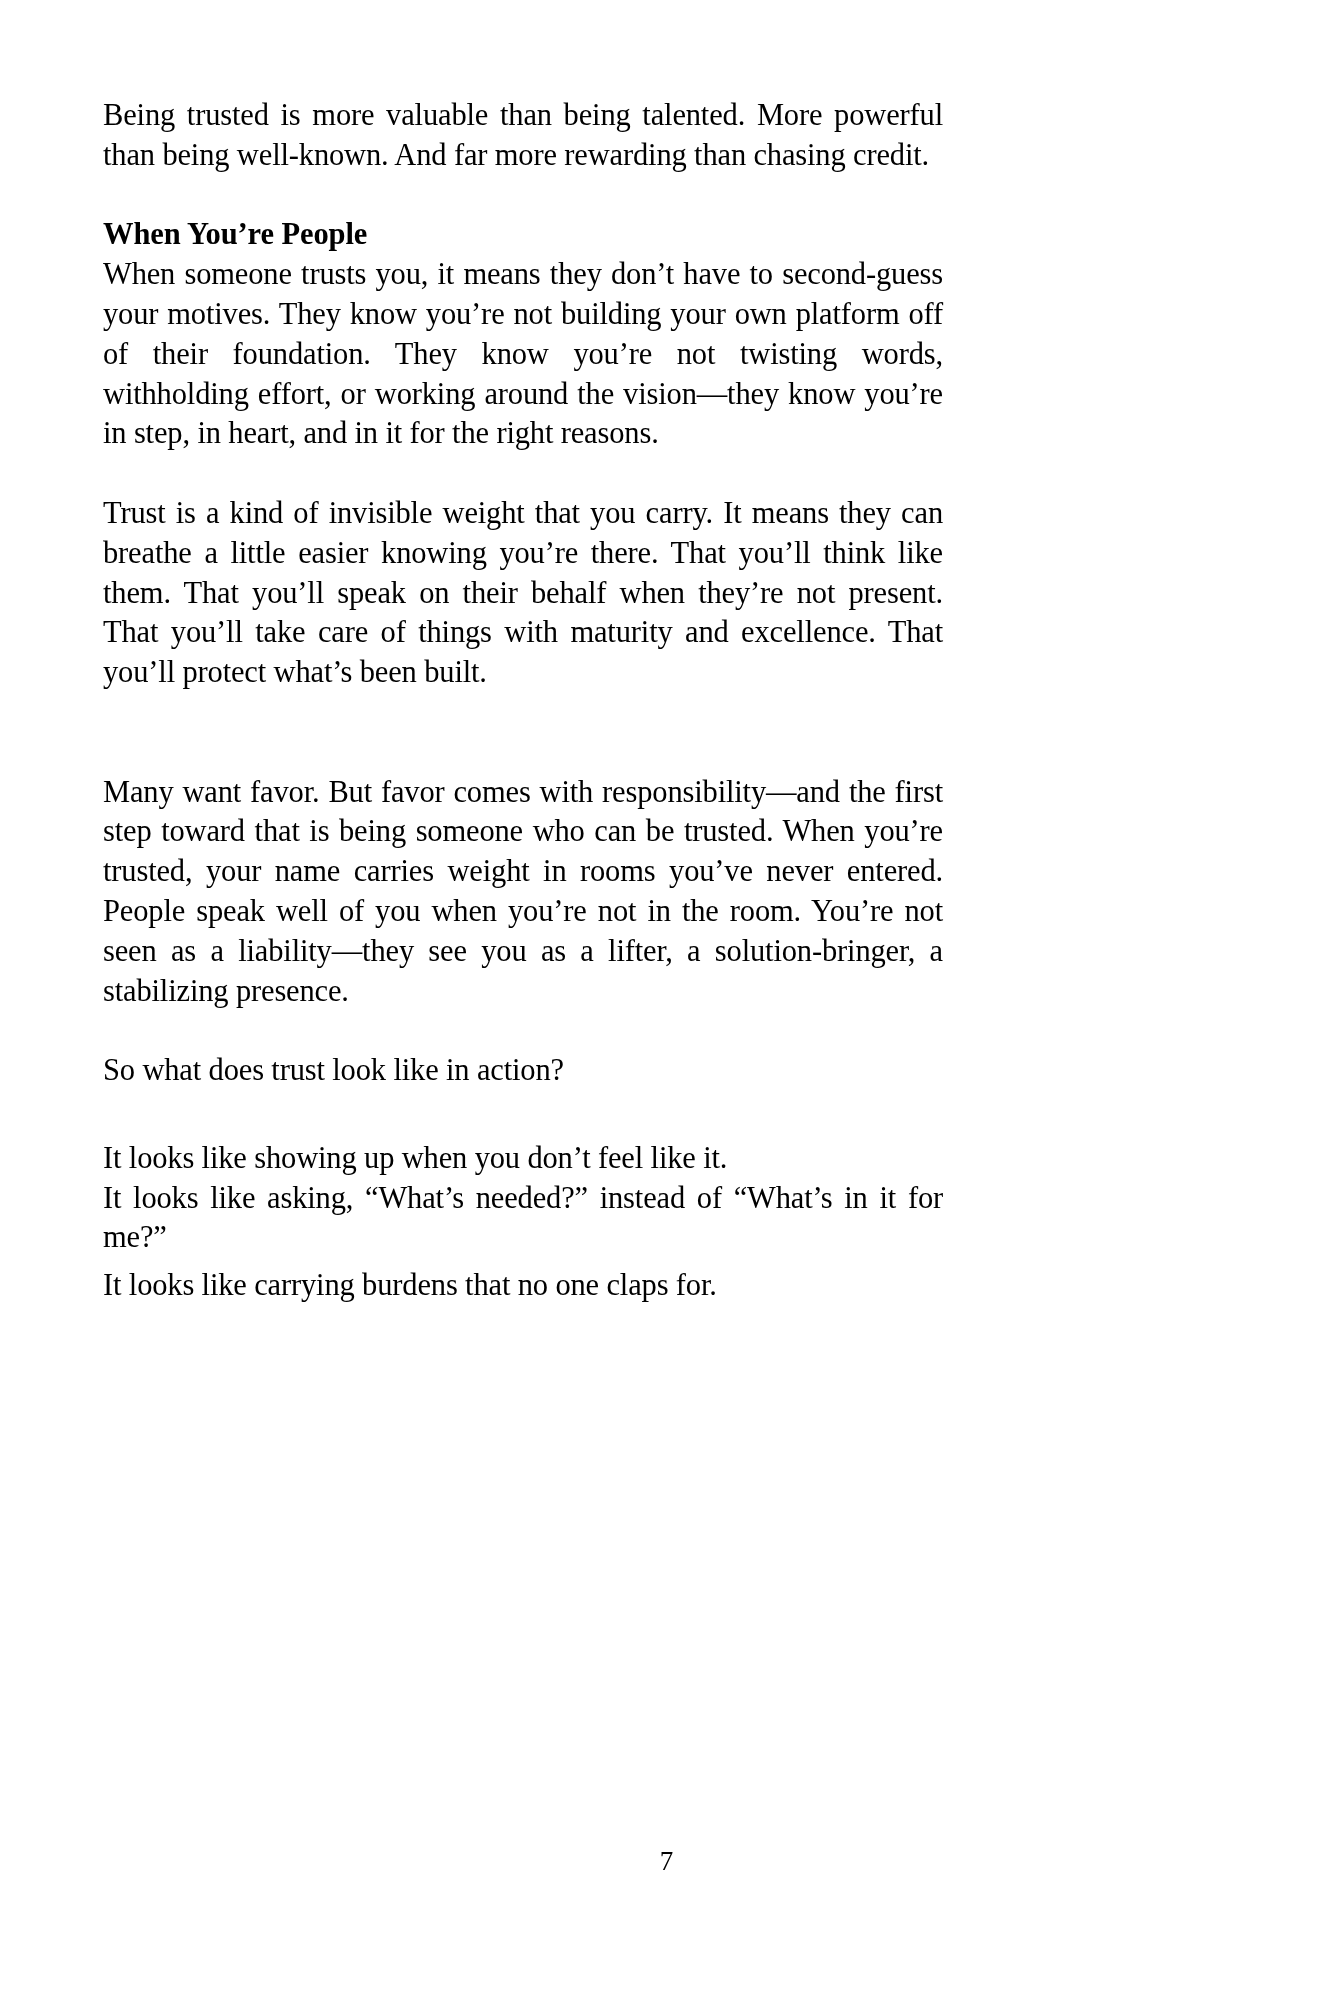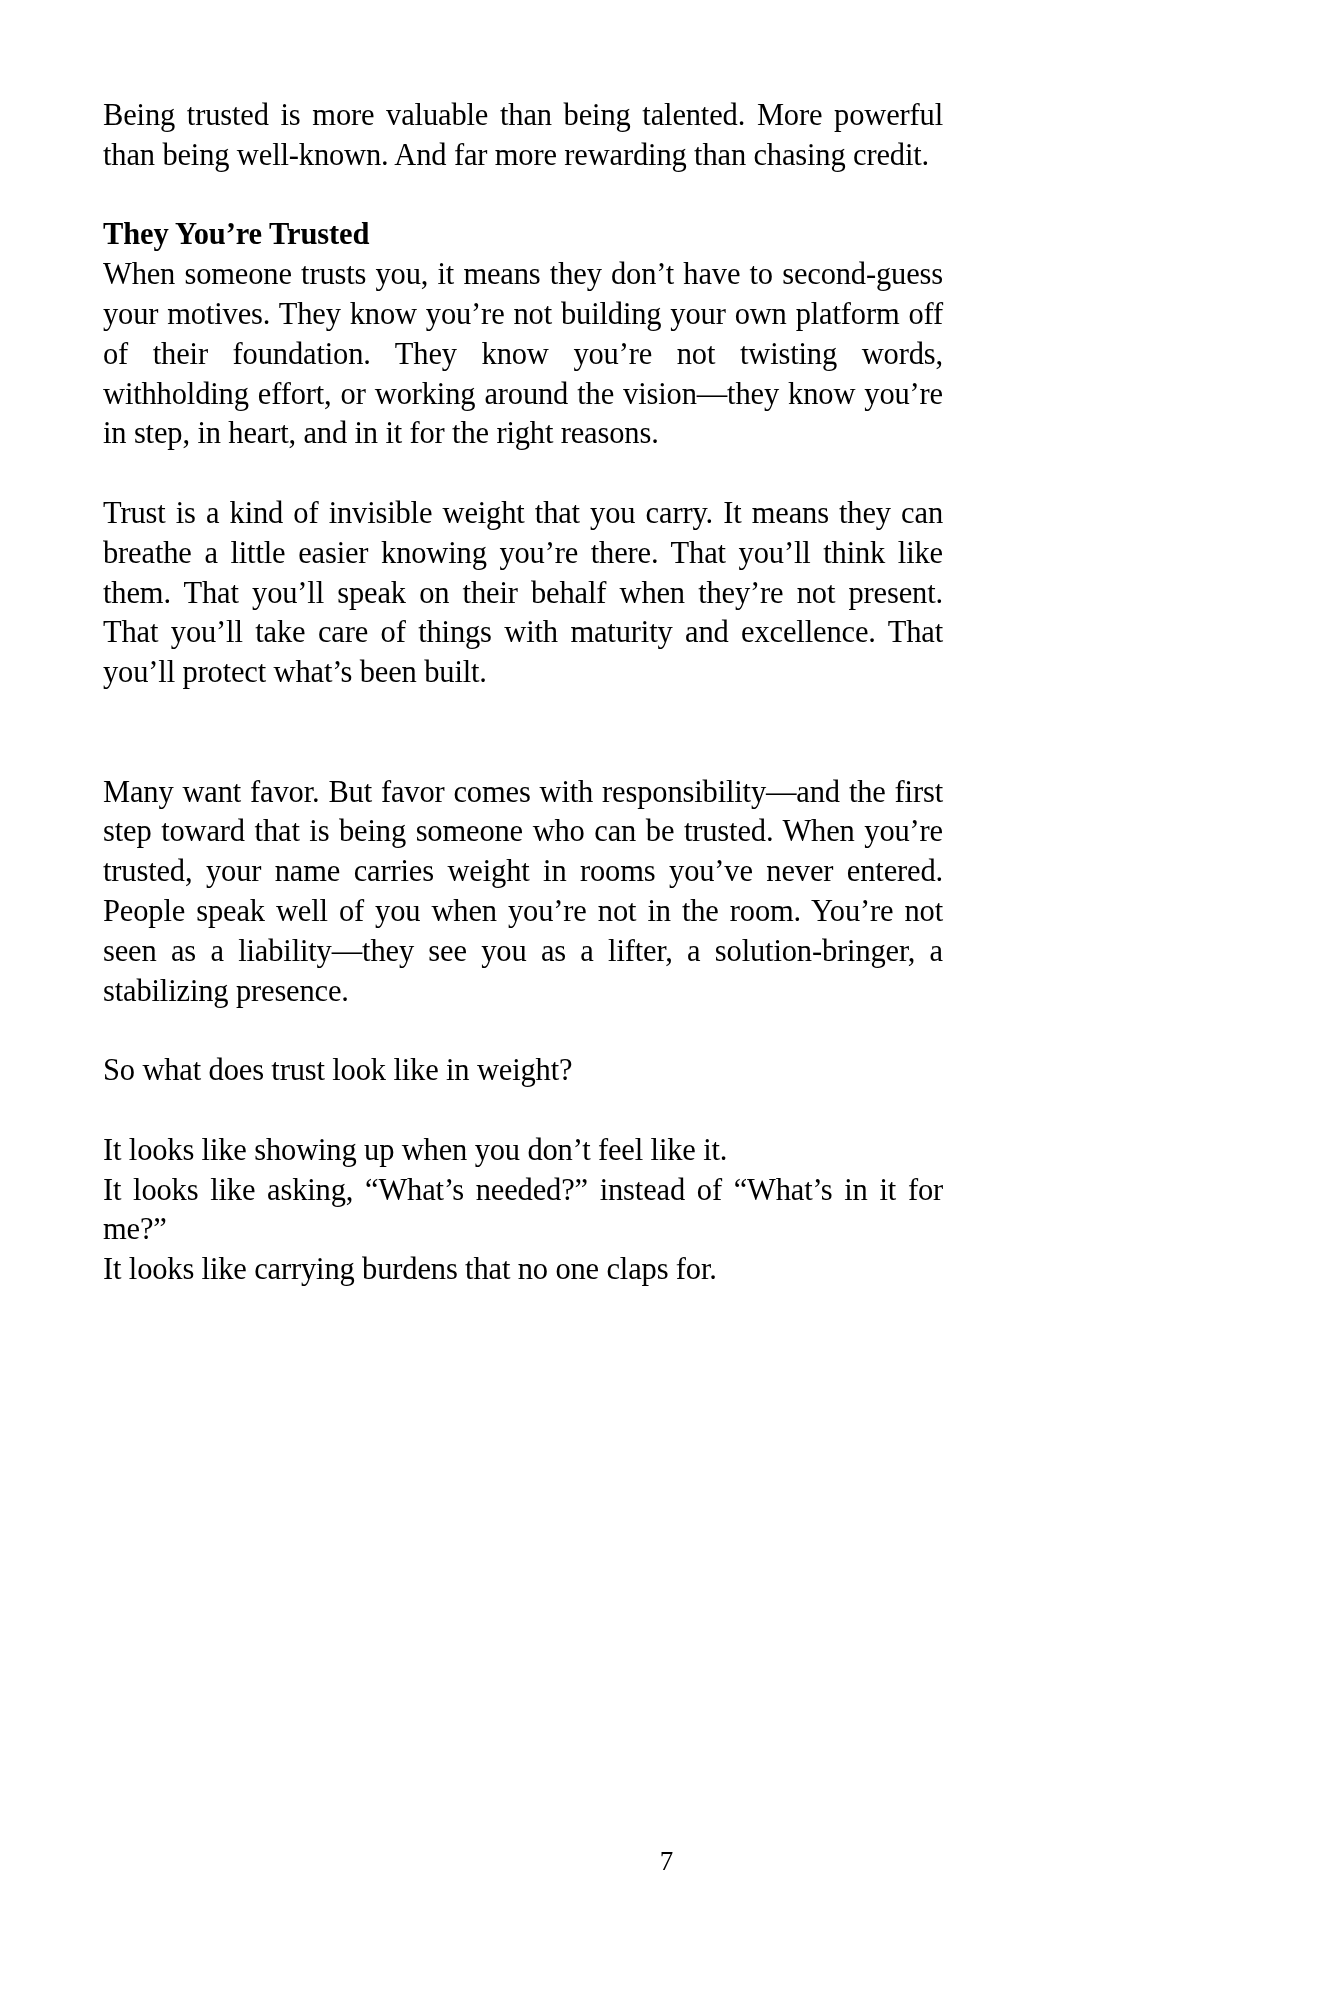--- a/index.html
+++ b/index.html
@@ -53,21 +53,21 @@
     text-align: left;
     letter-spacing: -0.1px;
     margin: 0;
   }
 
   
   .para.short { text-align: left; }
 
   
   .lines .para { text-align: justify; }
-  .lines .para.short { text-align: left; }
+  .lines .para.short { text-align: left; margin-top: 8px; }
 
   .page-number {
     position: absolute;
     left: 0;
     right: 0;
     top: 1845px;
     text-align: center;
     font-size: 27px;
     line-height: 32px;
     font-family: "Liberation Serif", "DejaVu Serif", serif;
@@ -77,38 +77,38 @@
 <body>
 
 <div class="page">
 
   <div class="content">
 
     <p class="para">Being trusted is more valuable than being talented. More powerful than being well-known. And far more rewarding than chasing credit.</p>
 
     <div class="gap-lg"></div>
 
-    <p class="heading">They You’re Trusted</p>
+    <p class="heading">When You’re People</p>
 
     <p class="para">When someone trusts you, it means they don’t have to second-guess your motives. They know you’re not building your own platform off of their foundation. They know you’re not twisting words, withholding effort, or working around the vision—they know you’re in step, in heart, and in it for the right reasons.</p>
 
     <div class="gap-lg"></div>
 
     <p class="para">Trust is a kind of invisible weight that you carry. It means they can breathe a little easier knowing you’re there. That you’ll think like them. That you’ll speak on their behalf when they’re not present. That you’ll take care of things with maturity and excellence. That you’ll protect what’s been built.</p>
 
     <div class="gap-lg"></div>
 
 
     <div class="gap-lg"></div>
 
     <p class="para">Many want favor. But favor comes with responsibility—and the first step toward that is being someone who can be trusted. When you’re trusted, your name carries weight in rooms you’ve never entered. People speak well of you when you’re not in the room. You’re not seen as a liability—they see you as a lifter, a solution-bringer, a stabilizing presence.</p>
 
     <div class="gap-lg"></div>
 
-    <p class="para short">So what does trust look like in weight?</p>
+    <p class="para short">So what does trust look like in action?</p>
 
     <div class="gap-lg"></div>
 
     <div class="lines">
       <p class="para short">It looks like showing up when you don’t feel like it.</p>
       <p class="para">It looks like asking, “What’s needed?” instead of “What’s in it for me?”</p>
       <p class="para short">It looks like carrying burdens that no one claps for.</p>
     </div>
 
   </div>

